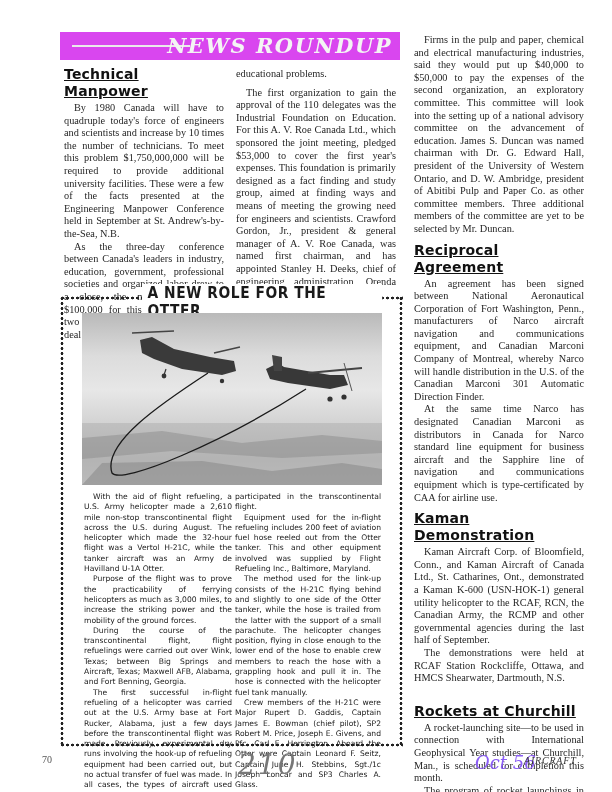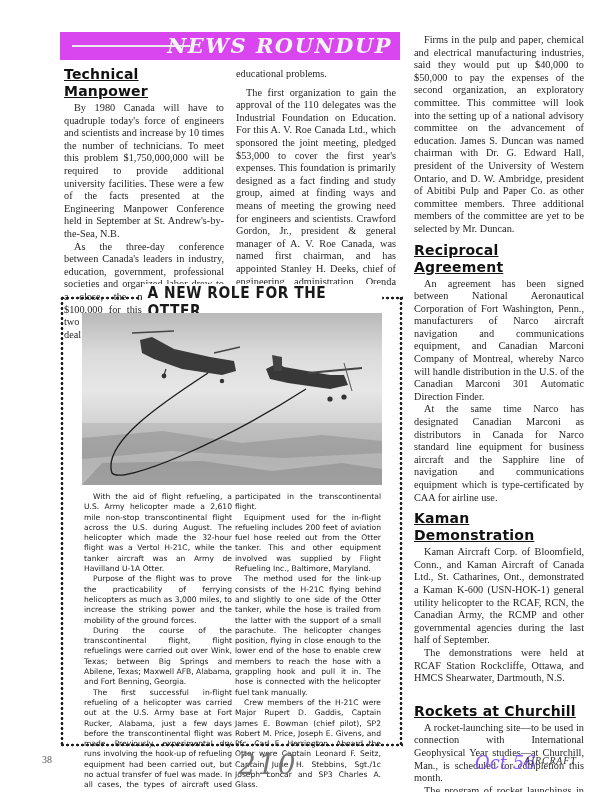--- a/index.html
+++ b/index.html
@@ -105,27 +105,27 @@
         <circle cx="262" cy="84" r="2.6" fill="#333"></circle>
       </g>
 
       <path d="M126 60 C 80 90, 20 130, 30 160 C 40 172, 140 130, 224 76" fill="none" stroke="#1a1a1a" stroke-width="1.3"></path>
     </svg>
   </div>
 
   <div class="ocol" id="oc1">
     <p>With the aid of flight refueling, a U.S. Army helicopter made a 2,610 mile non-stop transcontinental flight across the U.S. during August. The helicopter which made the 32-hour flight was a Vertol H-21C, while the tanker aircraft was an Army de Havilland U-1A Otter.</p>
     <p>Purpose of the flight was to prove the practicability of ferrying helicopters as much as 3,000 miles, to increase the striking power and the mobility of the ground forces.</p>
-    <p>During the course of the transcontinental flight, flight refuelings were carried out over Wink, Texas; between Big Springs and Abilene, Texas; Maxwell AFB, Alabama, and Fort Benning, Georgia.</p>
+    <p>During the course of the transcontinental flight, flight refuelings were carried out over Wink, Texas; between Big Springs and Aircraft, Texas; Maxwell AFB, Alabama, and Fort Benning, Georgia.</p>
     <p>The first successful in-flight refueling of a helicopter was carried out at the U.S. Army base at Fort Rucker, Alabama, just a few days before the transcontinental flight was made. Previously, experimental dry runs involving the hook-up of refueling equipment had been carried out, but no actual transfer of fuel was made. In all cases, the types of aircraft used were the same as those which</p>
   </div>
   <div class="ocol" id="oc2">
     <p class="noind">participated in the transcontinental flight.</p>
     <p>Equipment used for the in-flight refueling includes 200 feet of aviation fuel hose reeled out from the Otter tanker. This and other equipment involved was supplied by Flight Refueling Inc., Baltimore, Maryland.</p>
     <p>The method used for the link-up consists of the H-21C flying behind and slightly to one side of the Otter tanker, while the hose is trailed from the latter with the support of a small parachute. The helicopter changes position, flying in close enough to the lower end of the hose to enable crew members to reach the hose with a grappling hook and pull it in. The hose is connected with the helicopter fuel tank manually.</p>
     <p>Crew members of the H-21C were Major Rupert D. Gaddis, Captain James E. Bowman (chief pilot), SP2 Robert M. Price, Joseph E. Givens, and Pfc. Carl E. Herrington. Aboard the Otter were Captain Leonard F. Seitz, Captain June H. Stebbins, Sgt./1c Joseph Loncar and SP3 Charles A. Glass.</p>
   </div>
 </div>
 
-<div class="footer-page">38</div>
+<div class="footer-page">70</div>
 <div class="hand1">210</div>
 <div class="hand2">Oct 56</div>
 <div class="aircraft">AIRCRAFT</div>
 
 </body></html>

